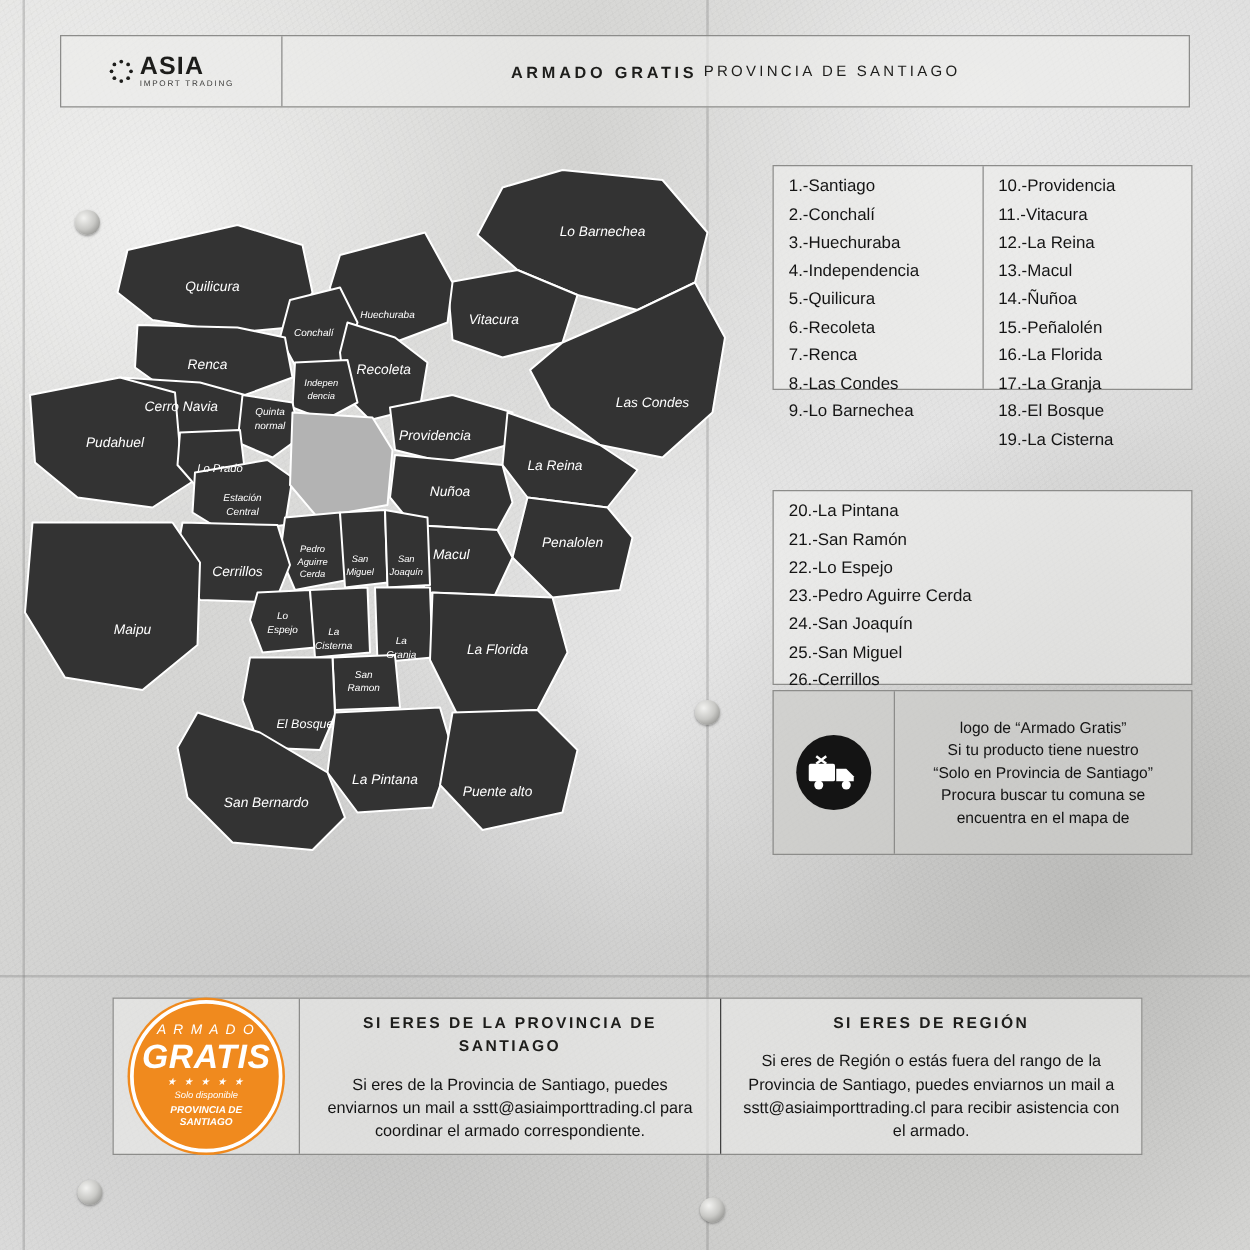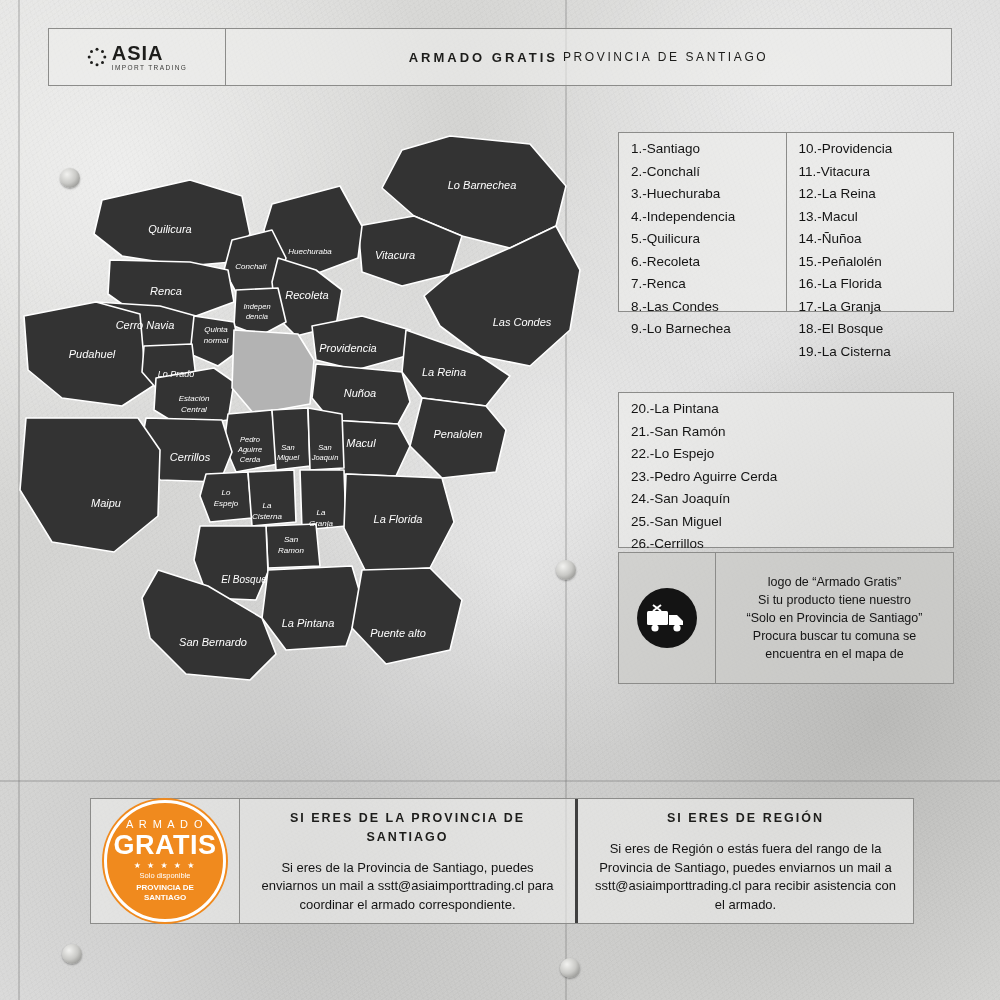--- a/index.html
+++ b/index.html
@@ -181,31 +181,32 @@
   #footer-panel {
     left: 90px; top: 798px; width: 824px; height: 126px;
     display: flex;
   }
   .footer-badge-cell {
     width: 148px;
     display: flex;
     align-items: center;
     justify-content: center;
     border-right: 1px solid #8c8c8a;
+    font-style: italic;
   }
   .footer-col {
     flex: 1;
     padding: 10px 16px 12px;
     box-sizing: border-box;
     display: flex;
     flex-direction: column;
     align-items: center;
   }
   .footer-col + .footer-col {
-    border-left: 3px solid #404040;
+    border-left: 1px solid #404040;
   }
   .footer-head {
     font-size: 12.5px;
     font-weight: bold;
     letter-spacing: 2px;
     text-align: center;
     color: #1d1d1b;
     line-height: 1.5;
     margin-bottom: 12px;
   }

